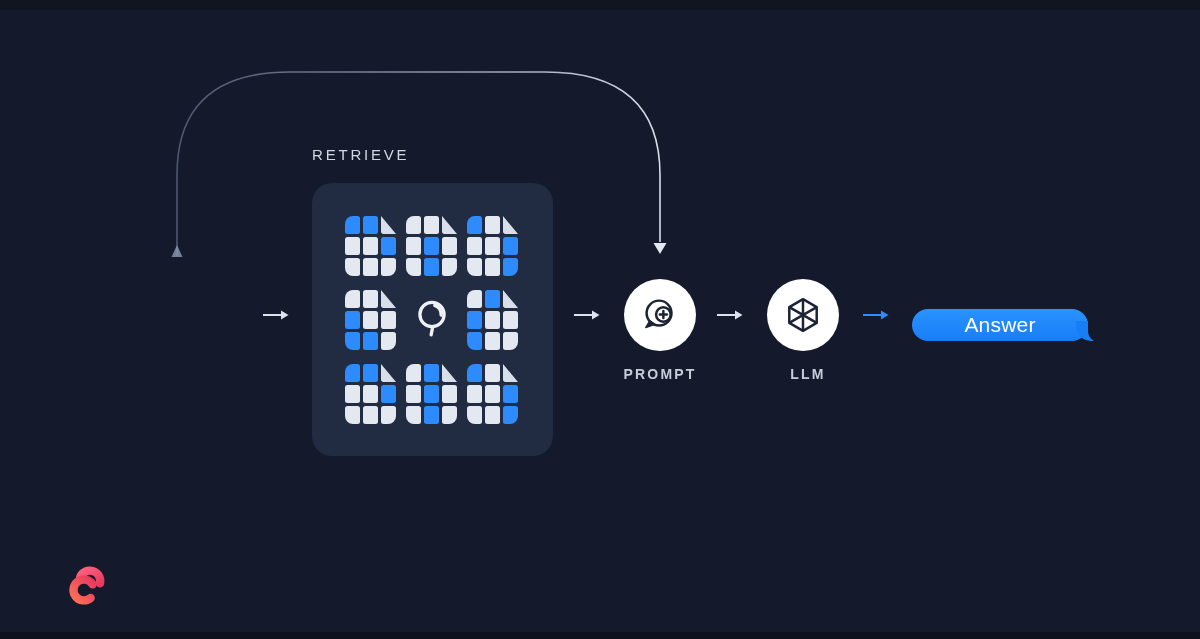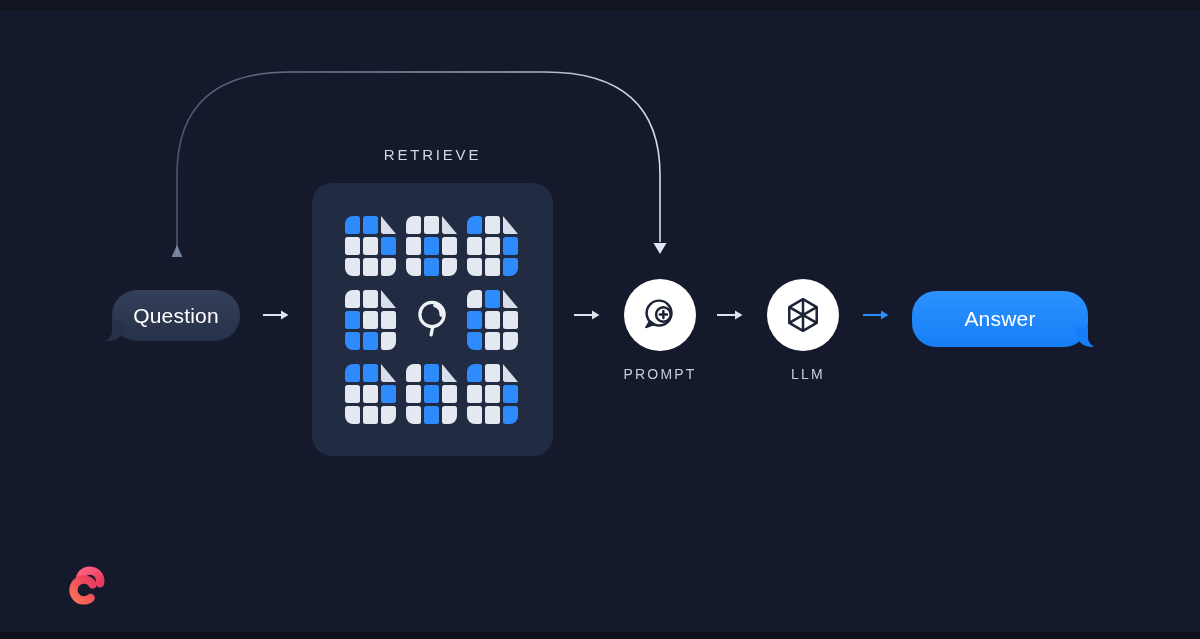--- a/index.html
+++ b/index.html
@@ -27,38 +27,38 @@
 
   
   .bubble{position:absolute;display:flex;align-items:center;justify-content:center;
           color:#fff;font-size:21px;letter-spacing:.2px;}
   .bubble-question{left:112px;top:290px;width:128px;height:51px;border-radius:25px;
           background:linear-gradient(180deg,var(--q-top),var(--q-bot));}
   .bubble-question::before{content:"";position:absolute;bottom:0;left:-8px;width:20px;height:20px;
           background:var(--q-bot);border-bottom-right-radius:15px;}
   .bubble-question::after{content:"";position:absolute;bottom:-1px;left:-12px;width:12px;height:22px;
           background:var(--bg);border-bottom-right-radius:11px;}
-  .bubble-answer{left:912px;top:291px;width:176px;height:56px;border-radius:24px;
+  .bubble-answer{left:912px;top:309px;width:176px;height:32px;border-radius:24px;
           background:linear-gradient(180deg,var(--a-top),var(--a-bot));}
   .bubble-answer::before{content:"";position:absolute;bottom:0;right:-8px;width:20px;height:20px;
           background:var(--a-bot);border-bottom-left-radius:15px;}
   .bubble-answer::after{content:"";position:absolute;bottom:-1px;right:-12px;width:12px;height:22px;
           background:var(--bg);border-bottom-left-radius:11px;}
   .bubble > span{position:relative;z-index:2;}
 
   
   .h-arrow{position:absolute;top:309px;}
   .h-arrow line{stroke:var(--arrow-light);stroke-width:2;}
   .h-arrow path{fill:var(--arrow-light);}
   .h-arrow.blue line{stroke:var(--blue);}
   .h-arrow.blue path{fill:var(--blue);}
   .arrow-1{left:262px;} .arrow-2{left:573px;} .arrow-3{left:716px;} .arrow-4{left:862px;}
 
   
-  .retrieve-title{position:absolute;left:312px;top:146px;width:241px;text-align:center;
+  .retrieve-title{position:absolute;left:312px;top:146px;width:241px;
           color:var(--title);font-size:15px;font-weight:500;letter-spacing:2.8px;}
   .retrieve-box{position:absolute;left:312px;top:183px;width:241px;height:273px;
           background:var(--panel);border-radius:20px;}
   .retrieve-grid{position:absolute;left:33px;top:33px;display:grid;
           grid-template-columns:repeat(3,51px);grid-auto-rows:60px;gap:14px 10px;}
   .doc{display:grid;grid-template-columns:repeat(3,15px);grid-auto-rows:18px;gap:3px;}
   .doc span{border-radius:2.5px;}
   .doc .c-B{background:var(--blue);}
   .doc .c-W{background:var(--cell-light);}
   .doc .c-F{background:var(--cell-fold);border-radius:0 0 0 2.5px;
@@ -66,21 +66,21 @@
   .doc span:nth-child(1){border-top-left-radius:8px;}
   .doc span:nth-child(7){border-bottom-left-radius:8px;}
   .doc span:nth-child(9){border-bottom-right-radius:8px;}
   .mag{display:flex;align-items:center;justify-content:center;}
 
   
   .step-circle{position:absolute;top:279px;width:72px;height:72px;border-radius:50%;
           background:#fff;display:flex;align-items:center;justify-content:center;}
   .circle-prompt{left:624px;} .circle-llm{left:767px;}
   .step-label{position:absolute;top:366px;width:160px;text-align:center;
-          color:var(--label);font-size:14px;font-weight:400;letter-spacing:2.2px;}
+          color:var(--label);font-size:14px;font-weight:700;letter-spacing:2.2px;}
   .label-prompt{left:580px;} .label-llm{left:728px;}
 
   .logo{position:absolute;left:63px;top:563px;}
 </style>
 </head>
 <body>
 
 <div class="canvas">
   <div class="edge-strip edge-top"></div>
   <div class="edge-strip edge-bottom"></div>
@@ -90,23 +90,20 @@
       <linearGradient id="connGrad" gradientUnits="userSpaceOnUse" x1="177" y1="250" x2="660" y2="250">
         <stop offset="0" stop-color="#7c88a4" stop-opacity="0.55"></stop>
         <stop offset="1" stop-color="#e2e7f1" stop-opacity="0.95"></stop>
       </linearGradient>
     </defs>
     <path d="M 177 256 L 177 175 Q 177 72 290 72 L 545 72 Q 660 72 660 175 L 660 242" fill="none" stroke="url(#connGrad)" stroke-width="1.6"></path>
     <path d="M 171.5 257 L 182.5 257 L 177 245 Z" fill="#8d99b5" opacity="0.8"></path>
     <path d="M 653.5 243 L 666.5 243 L 660 254 Z" fill="#e2e7f1"></path>
   </svg>
 
-  <div class="bubble bubble-question">
-    <span>Question</span>
-  </div>
 
   <svg class="h-arrow arrow-1" width="28" height="12" viewBox="0 0 28 12">
     <line x1="1" y1="6" x2="19" y2="6"></line>
       <path d="M19 1.4 L26.5 6 L19 10.6 Z"></path>
   </svg>
 
   <div class="retrieve-title">RETRIEVE</div>
   <div class="retrieve-box">
     <div class="retrieve-grid">
       <div class="doc">

